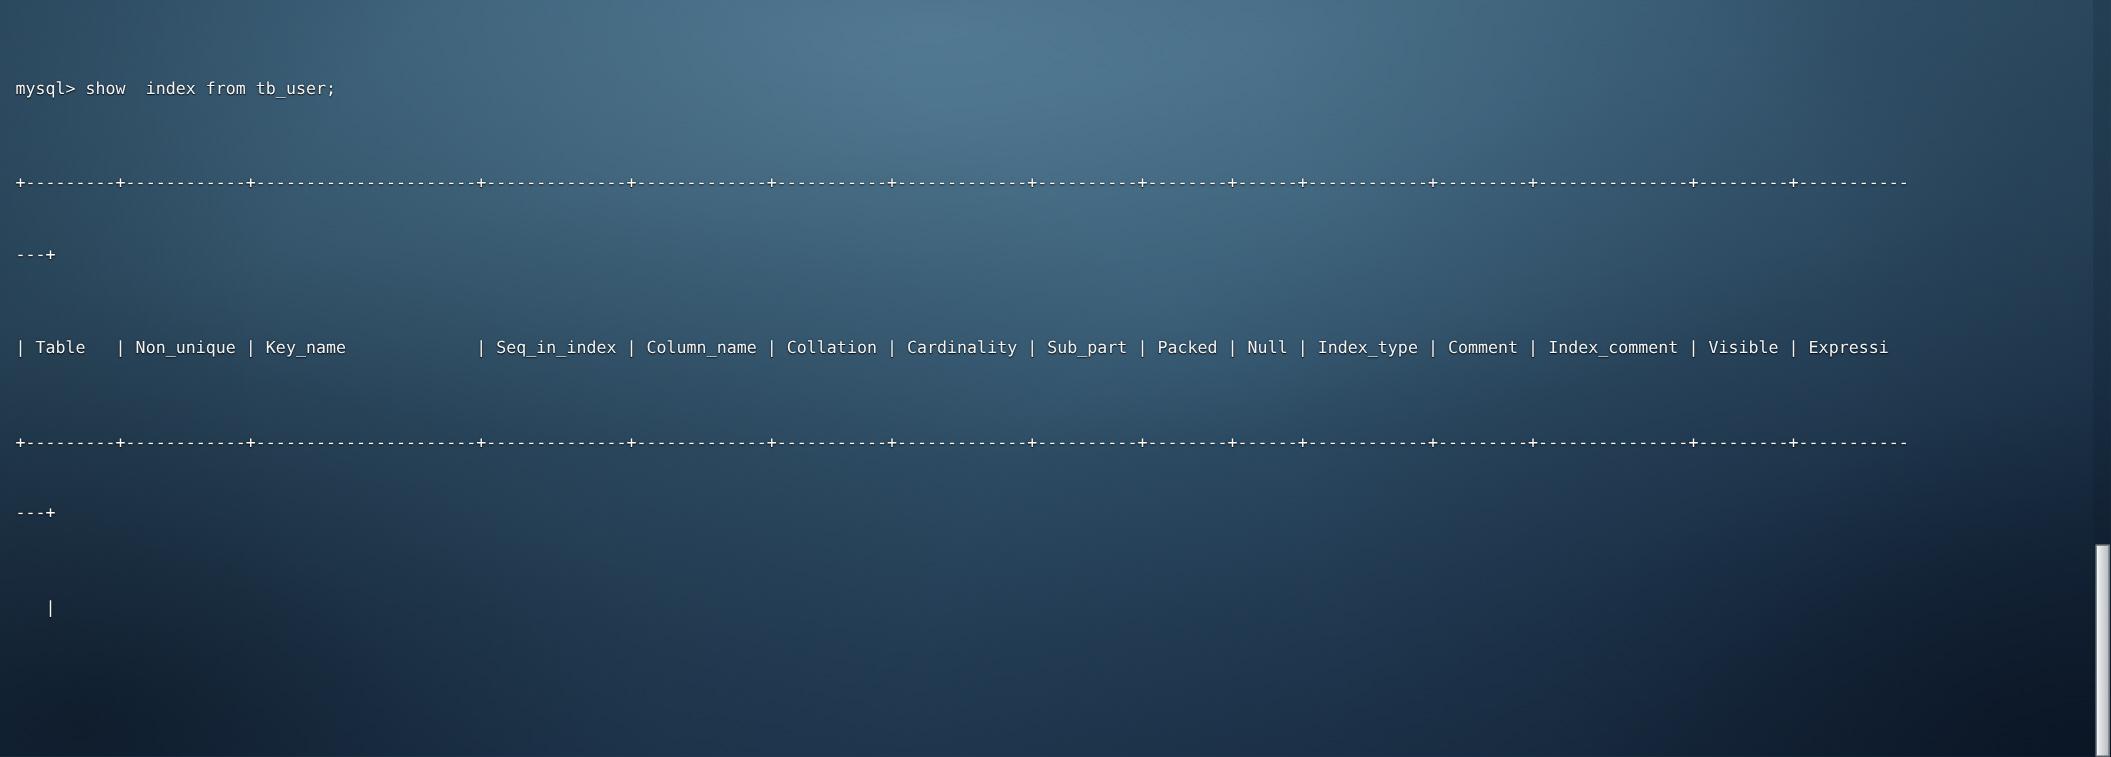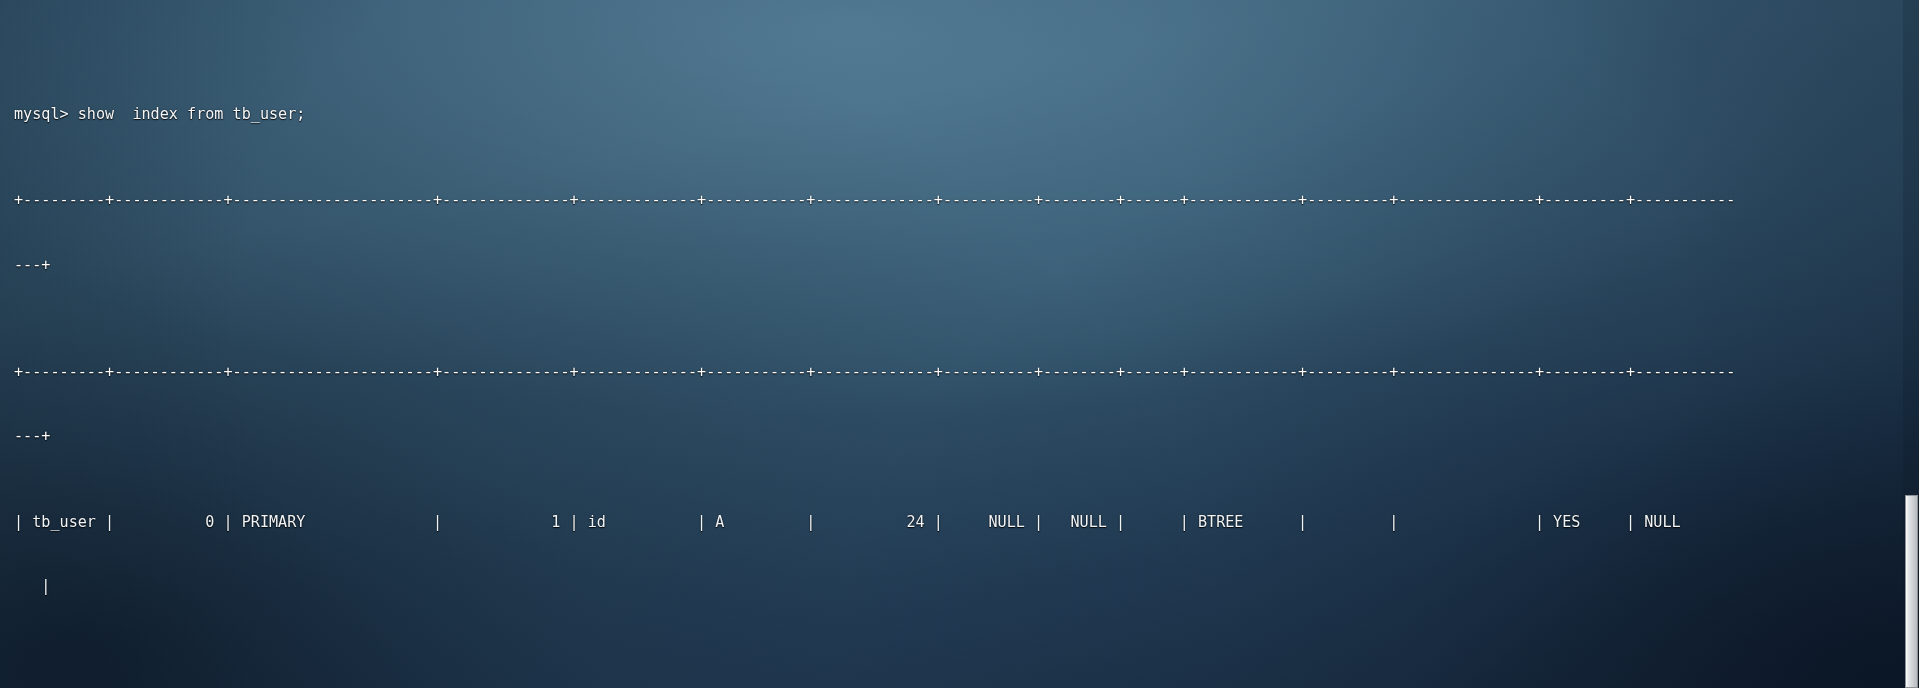--- a/index.html
+++ b/index.html
@@ -49,21 +49,21 @@
     line-height: 21.45px;
     letter-spacing: 0.02px;
     color: #f2f5f7;
     text-shadow: 0 1px 1px rgba(0,0,0,0.85), 0 0 2px rgba(0,0,0,0.55);
   }
   .line {
     display: block;
     height: 21.45px;
     white-space: pre;
   }
-  .prompt { color: #f4f7f9; margin-top: 34px; }
+  .prompt { color: #f4f7f9; }
   .rule   { color: #ffffff; }
   .cell   { color: #f1f4f6; }
 
   
   #scrollbar-track {
     position: absolute;
     top: 0;
     right: 0;
     width: 16px;
     height: 688px;
@@ -86,25 +86,25 @@
 
 <div id="term">
 
   <div id="screen">
 
     <span class="line prompt">mysql&gt; show  index from tb_user;</span>
 
     <span class="line rule">+---------+------------+----------------------+--------------+-------------+-----------+-------------+----------+--------+------+------------+---------+---------------+---------+-----------</span>
     <span class="line rule">---+</span>
 
+    <span class="line cell">| Table   | Non_unique | Key_name             | Seq_in_index | Column_name | Collation | Cardinality | Sub_part | Packed | Null | Index_type | Comment | Index_comment | Visible | Expressi</span>
 
     <span class="line rule">+---------+------------+----------------------+--------------+-------------+-----------+-------------+----------+--------+------+------------+---------+---------------+---------+-----------</span>
     <span class="line rule">---+</span>
 
-    <span class="line cell">| tb_user |          0 | PRIMARY              |            1 | id          | A         |          24 |     NULL |   NULL |      | BTREE      |         |               | YES     | NULL</span>
     <span class="line cell">   |</span>
 
     
     
 
     
     
 
     
     

